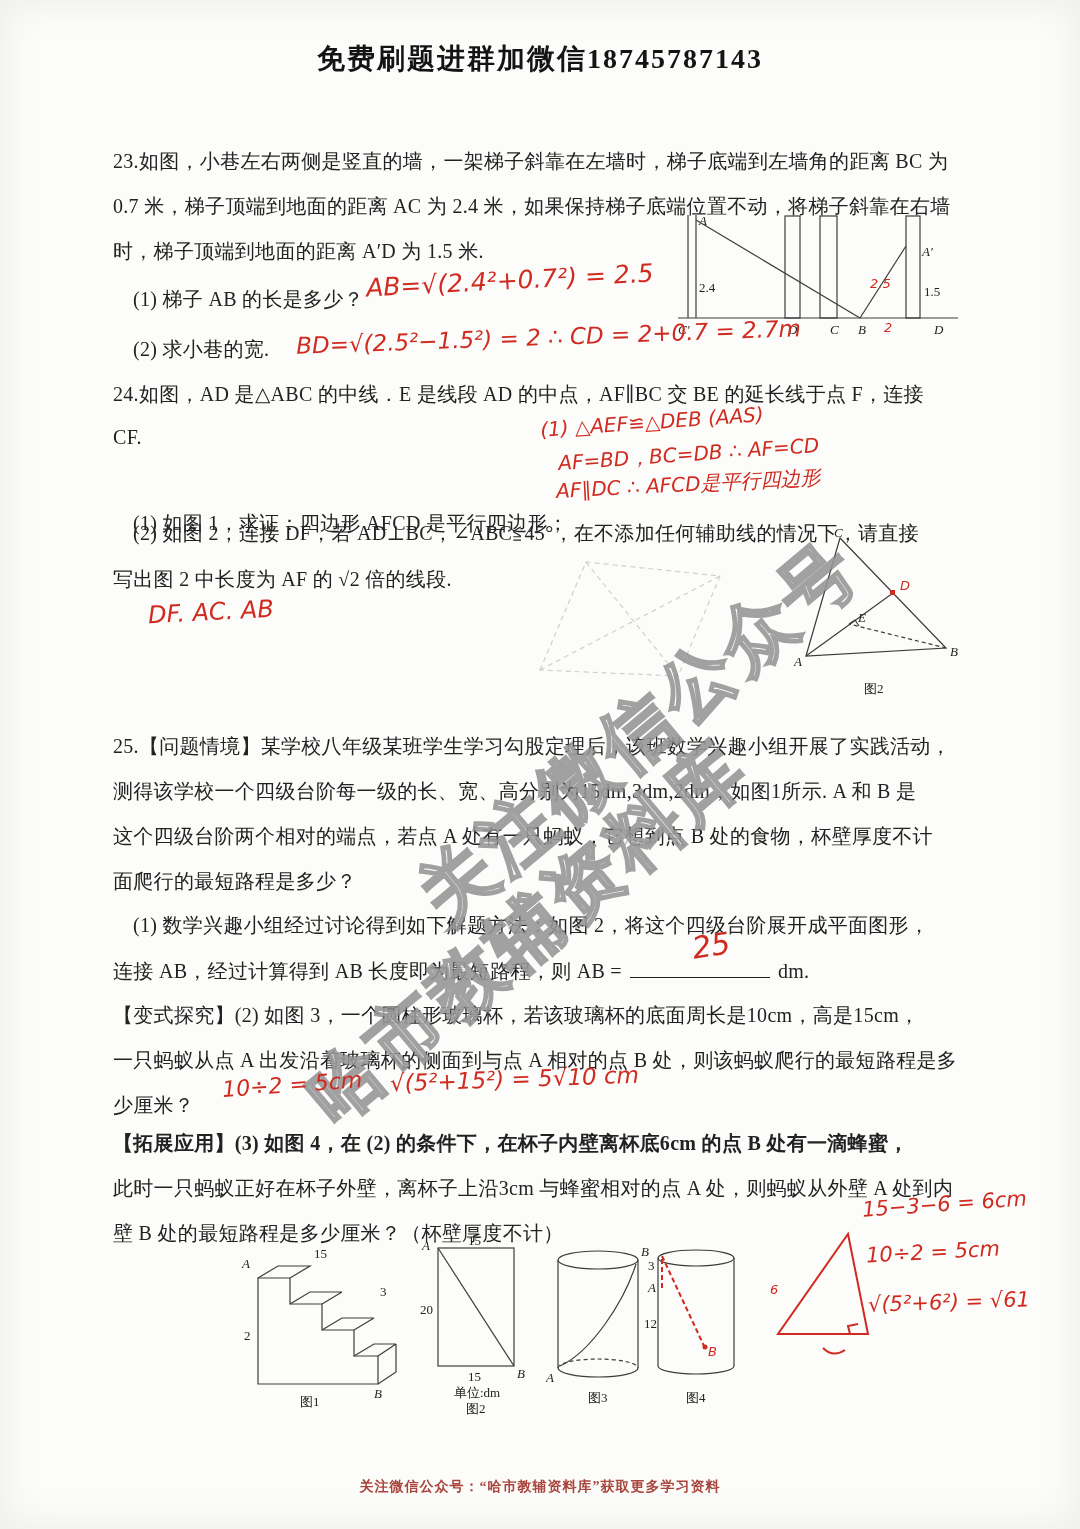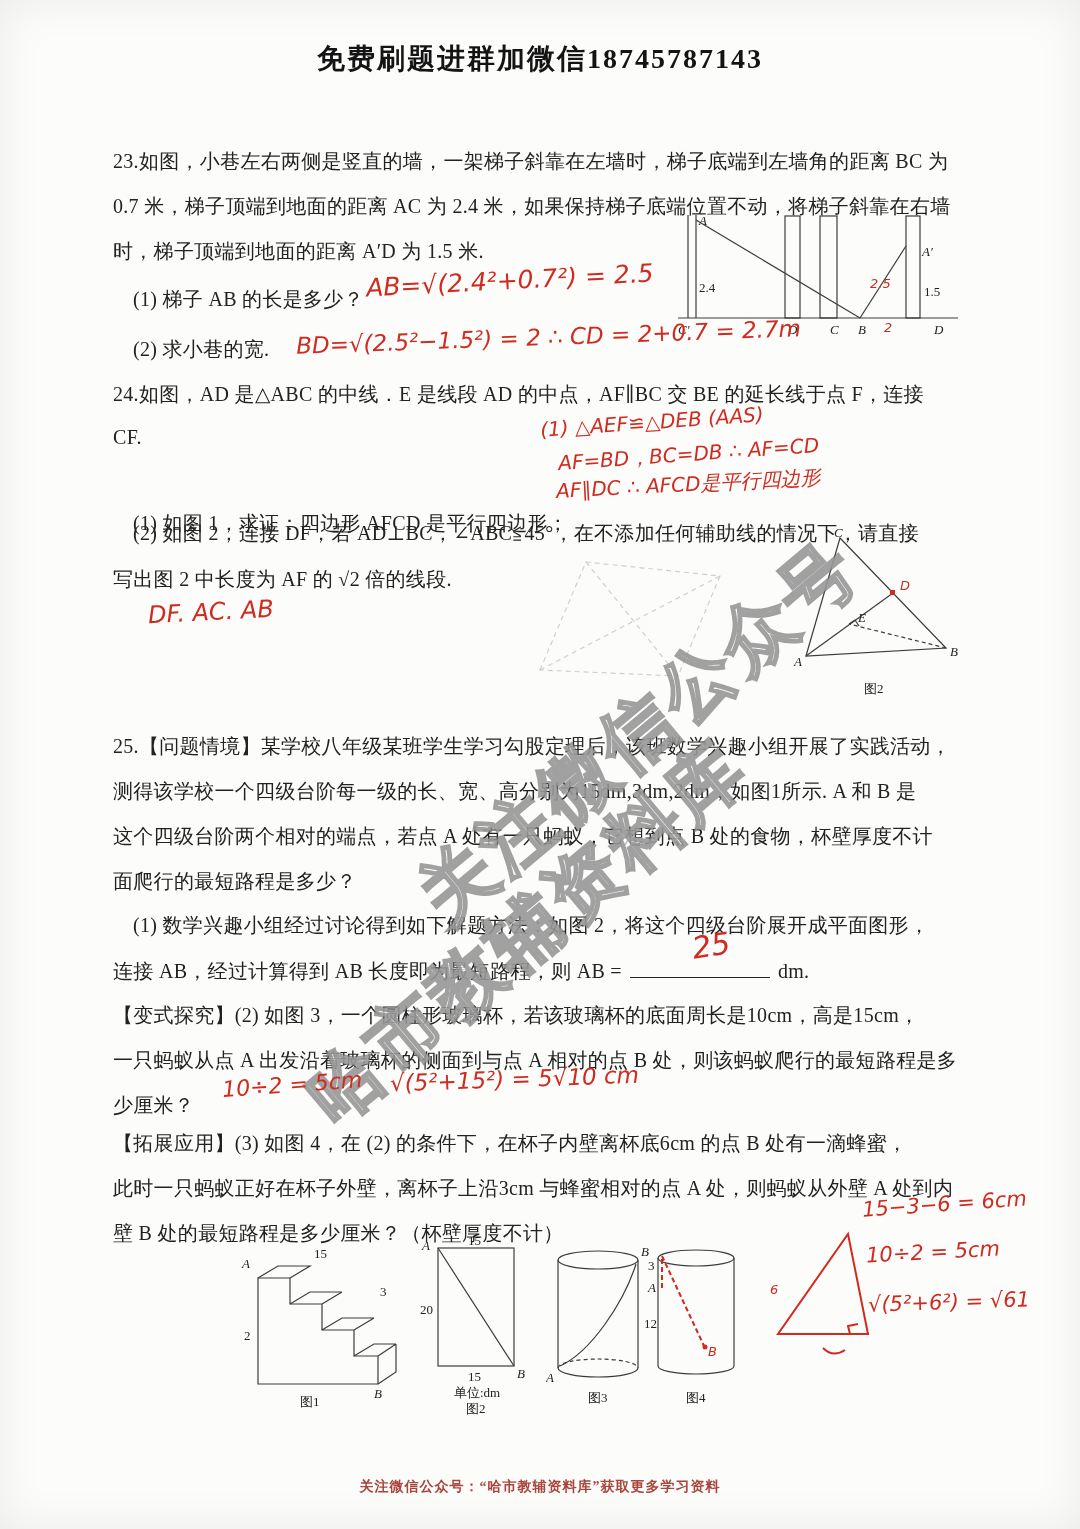--- a/index.html
+++ b/index.html
@@ -116,21 +116,21 @@
   <div class="tl" style="left:113px;top:778px;">测得该学校一个四级台阶每一级的长、宽、高分别为15dm,3dm,2dm，如图1所示. A 和 B 是</div>
   <div class="tl" style="left:113px;top:823px;">这个四级台阶两个相对的端点，若点 A 处有一只蚂蚁，它想到点 B 处的食物，杯壁厚度不计</div>
   <div class="tl" style="left:113px;top:868px;">面爬行的最短路程是多少？</div>
   <div class="tl" style="left:133px;top:912px;">(1) 数学兴趣小组经过讨论得到如下解题方法：如图 2，将这个四级台阶展开成平面图形，</div>
   <div class="tl" style="left:113px;top:957px;">
     <span>连接 AB，经过计算得到 AB 长度即为最短路程，则 AB =</span><span class="blank"></span><span>dm.</span>
   </div>
   <div class="tl" style="left:113px;top:1002px;">【变式探究】(2) 如图 3，一个圆柱形玻璃杯，若该玻璃杯的底面周长是10cm，高是15cm，</div>
   <div class="tl" style="left:113px;top:1047px;">一只蚂蚁从点 A 出发沿着玻璃杯的侧面到与点 A 相对的点 B 处，则该蚂蚁爬行的最短路程是多</div>
   <div class="tl" style="left:113px;top:1092px;">少厘米？</div>
-  <div class="tl" style="left:113px;top:1130px;">【拓展应用】(3) 如图 4，在 (2) 的条件下，在杯子内壁离杯底6cm 的点 B 处有一滴蜂蜜，</div>
+  <div class="tl" style="left:113px;top:1130px;font-weight:bold;">【拓展应用】(3) 如图 4，在 (2) 的条件下，在杯子内壁离杯底6cm 的点 B 处有一滴蜂蜜，</div>
   <div class="tl" style="left:113px;top:1175px;">此时一只蚂蚁正好在杯子外壁，离杯子上沿3cm 与蜂蜜相对的点 A 处，则蚂蚁从外壁 A 处到内</div>
   <div class="tl" style="left:113px;top:1220px;">壁 B 处的最短路程是多少厘米？（杯壁厚度不计）</div>
 
   <div class="red" style="left:692px;top:928px;font-size:30px;transform:rotate(-9deg);">25</div>
   <div class="red" style="left:222px;top:1072px;font-size:22px;transform:rotate(-4deg);">10÷2 = 5cm</div>
   <div class="red" style="left:390px;top:1066px;font-size:23px;transform:rotate(-2deg);">√(5²+15²) = 5√10 cm</div>
   <div class="red" style="left:862px;top:1192px;font-size:21px;transform:rotate(-4deg);">15−3−6 = 6cm</div>
   <div class="red" style="left:866px;top:1240px;font-size:21px;transform:rotate(-3deg);">10÷2 = 5cm</div>
   <div class="red" style="left:868px;top:1290px;font-size:21px;transform:rotate(-2deg);">√(5²+6²) = √61</div>
 

